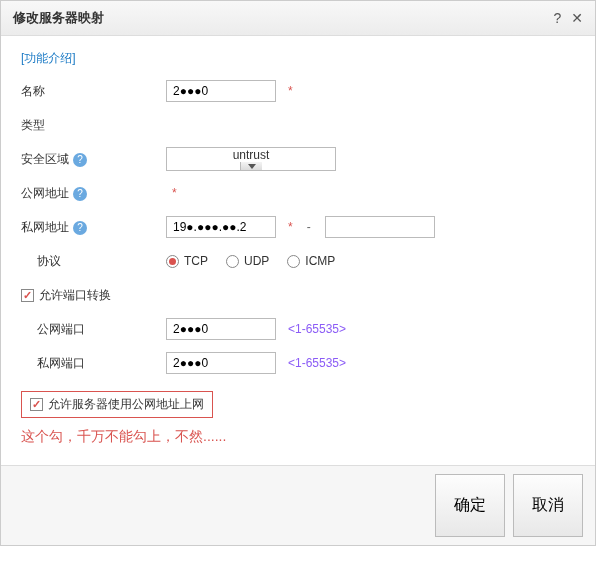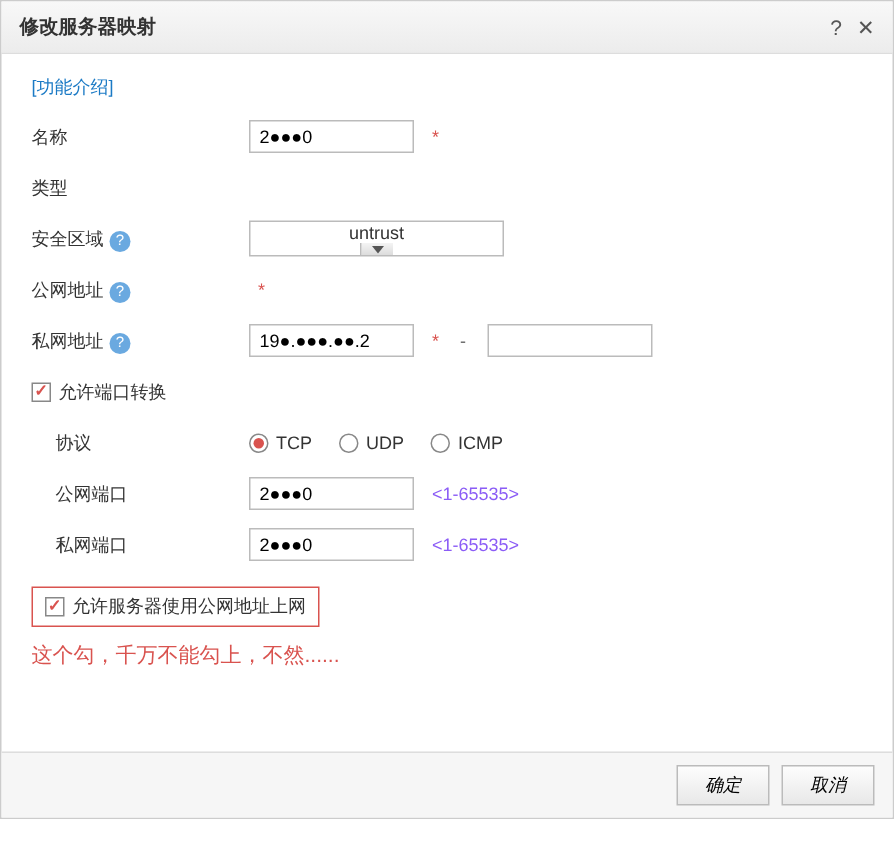--- a/index.html
+++ b/index.html
@@ -28,21 +28,21 @@
     .chevron { width: 0; height: 0; border-left: 4px solid transparent; border-right: 4px solid transparent; border-top: 5px solid #555; }
     .checkbox-item { display: flex; align-items: center; gap: 5px; }
     .checkbox { width: 13px; height: 13px; border: 1px solid #888; display: inline-flex; align-items: center; justify-content: center; background: #fff; }
     .checkbox.checked::after { content: "✓"; color: #d9534f; font-size: 11px; line-height: 1; font-weight: bold; }
     .sub-indent { padding-left: 16px; }
     .hint { color: #8b5cf6; margin-left: 6px; }
     .dash { margin: 0 8px; color: #666; }
     .highlight-box { border: 1px solid #d9534f; padding: 4px 8px; display: inline-flex; align-items: center; gap: 5px; margin-top: 6px; font-family: Liberation Serif, serif; }
     .warning-text { color: #d9534f; font-size: 14px; margin-top: 10px; }
     .footer { position: absolute; bottom: 0; left: 0; right: 0; border-top: 1px solid #ddd; background: #f6f6f6; padding: 8px 12px; display: flex; justify-content: flex-end; gap: 8px; }
-    .btn { border: 1px solid #bbb; background: linear-gradient(#fdfdfd,#e8e8e8); padding: 4px 18px; font-size: 12px; cursor: pointer; font-style: italic; }
+    .btn { border: 1px solid #bbb; background: linear-gradient(#fdfdfd,#e8e8e8); padding: 20px 18px; font-size: 16px; cursor: pointer; }
     .watermark { position: absolute; bottom: 6px; right: 110px; color: #999; font-size: 11px; pointer-events: none; }
   </style>
 </head>
 <body>
 
 <div class="dialog">
   <div class="titlebar">
     <span class="titlebar-title">修改服务器映射</span>
     <div class="titlebar-icons">
       <span>?</span>
@@ -99,45 +99,45 @@
       </div>
       <div class="form-field">
         <input type="text" class="w110" value="19●.●●●.●●.2" style="">
         <span class="req">*</span>
         <span class="dash">-</span>
         <input type="text" class="w110" value="" style="">
       </div>
     </div>
 
     
-    <div class="form-row" style="margin-top:10px">
-      <div class="checkbox-item">
-        <span class="checkbox checked"></span>
-        <span>允许端口转换</span>
-      </div>
-    </div>
-
-    
     <div class="form-row sub-indent">
       <div class="form-label" style="width:129px">协议</div>
       <div class="form-field radio-group">
         <div class="radio-item">
           <span class="radio-outer">
               <span class="radio-inner"></span>
             </span>
           <span>TCP</span>
         </div>
         <div class="radio-item">
           <span class="radio-outer empty"></span>
           <span>UDP</span>
         </div>
         <div class="radio-item">
           <span class="radio-outer empty"></span>
           <span>ICMP</span>
         </div>
+      </div>
+    </div>
+
+    
+    <div class="form-row" style="margin-top:10px">
+      <div class="checkbox-item">
+        <span class="checkbox checked"></span>
+        <span>允许端口转换</span>
       </div>
     </div>
 
     
     <div class="form-row sub-indent">
       <div class="form-label" style="width:129px">公网端口</div>
       <div class="form-field">
         <input type="text" class="w110" value="2●●●0" style="">
         <span class="hint">&lt;1-65535&gt;</span>
       </div>

